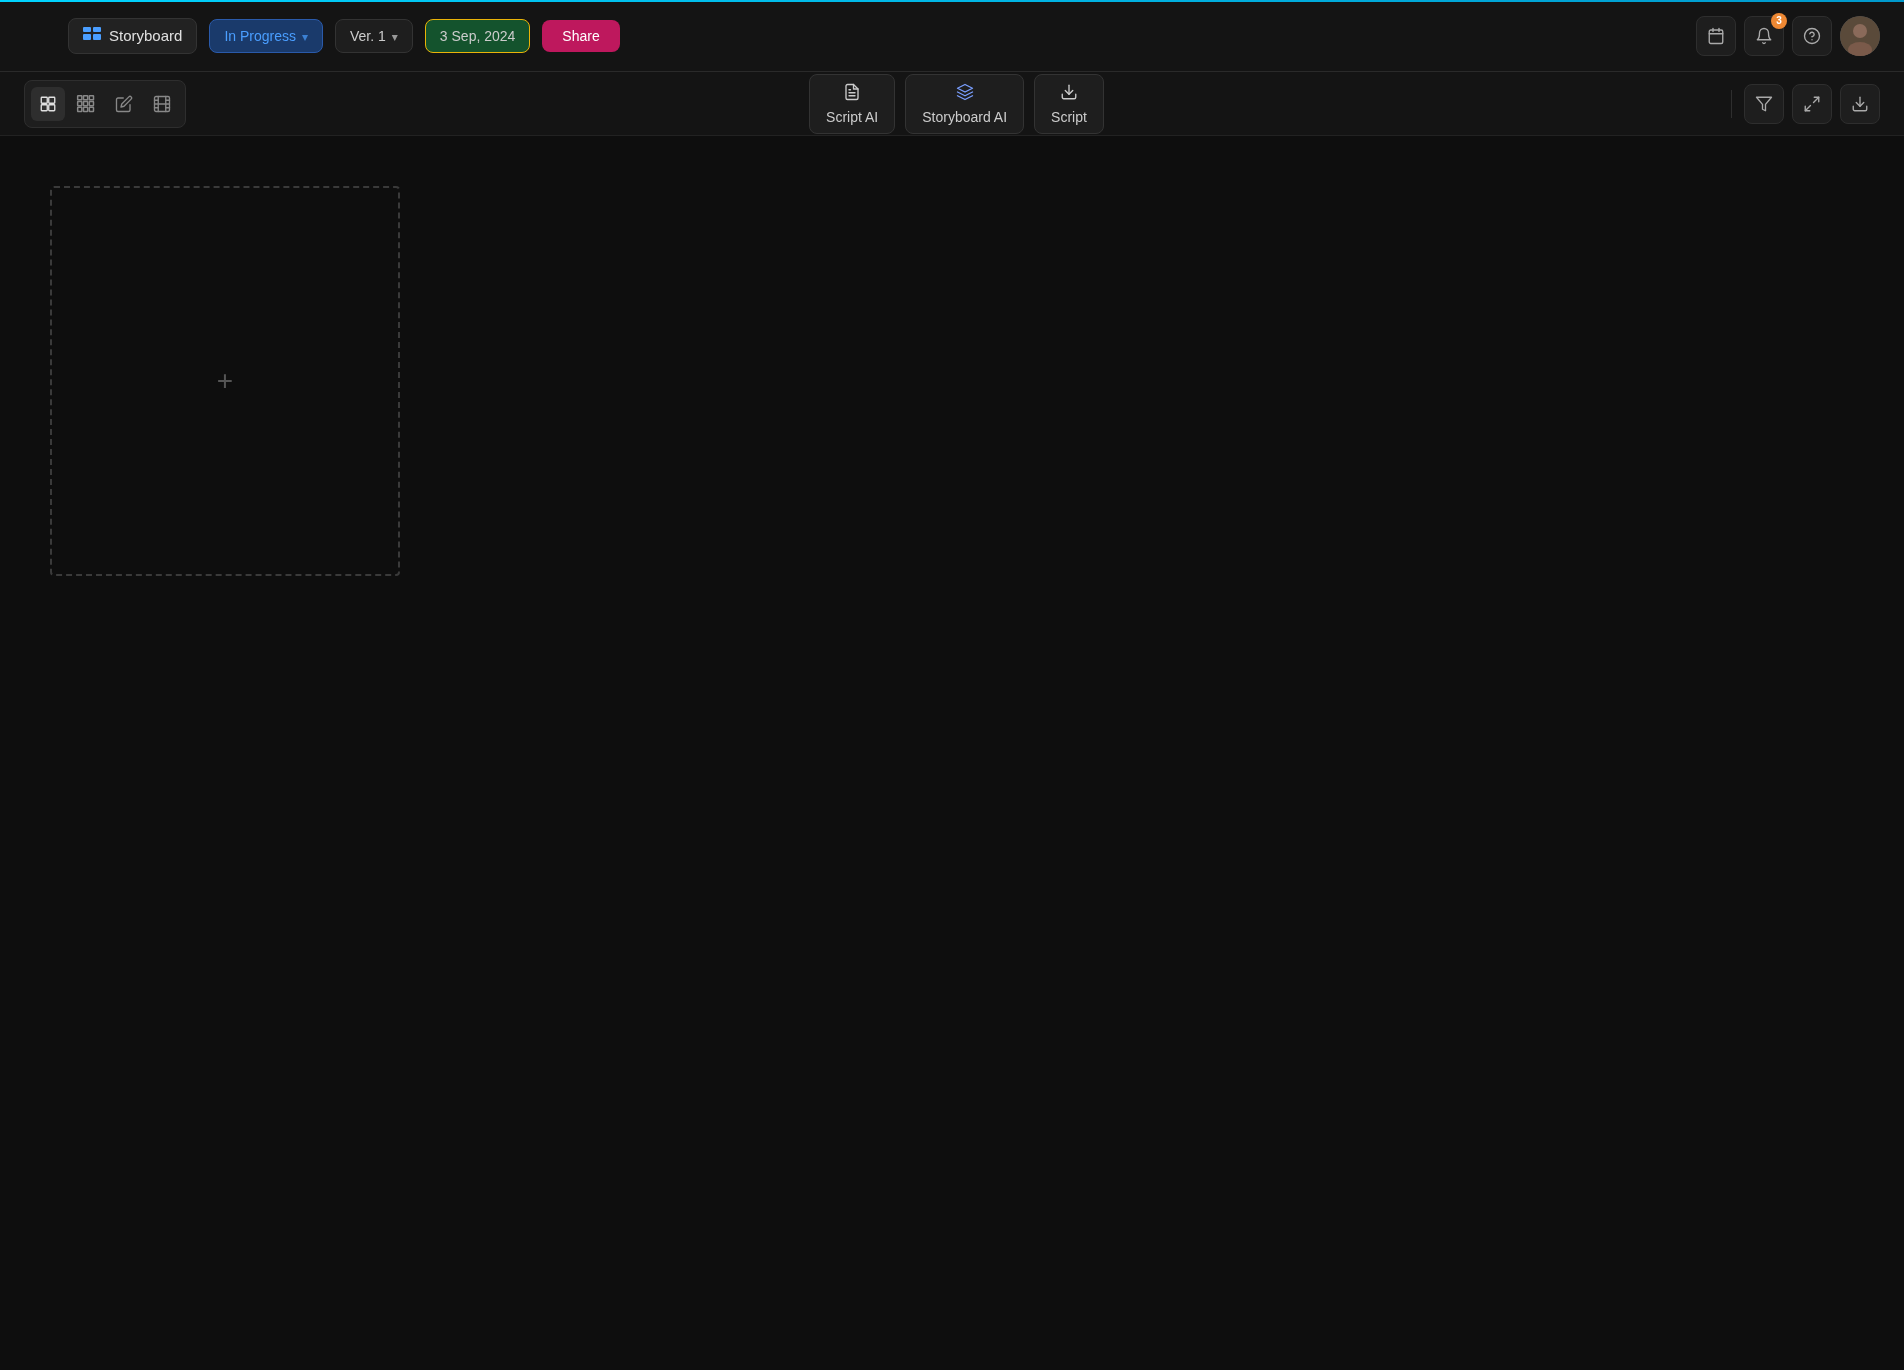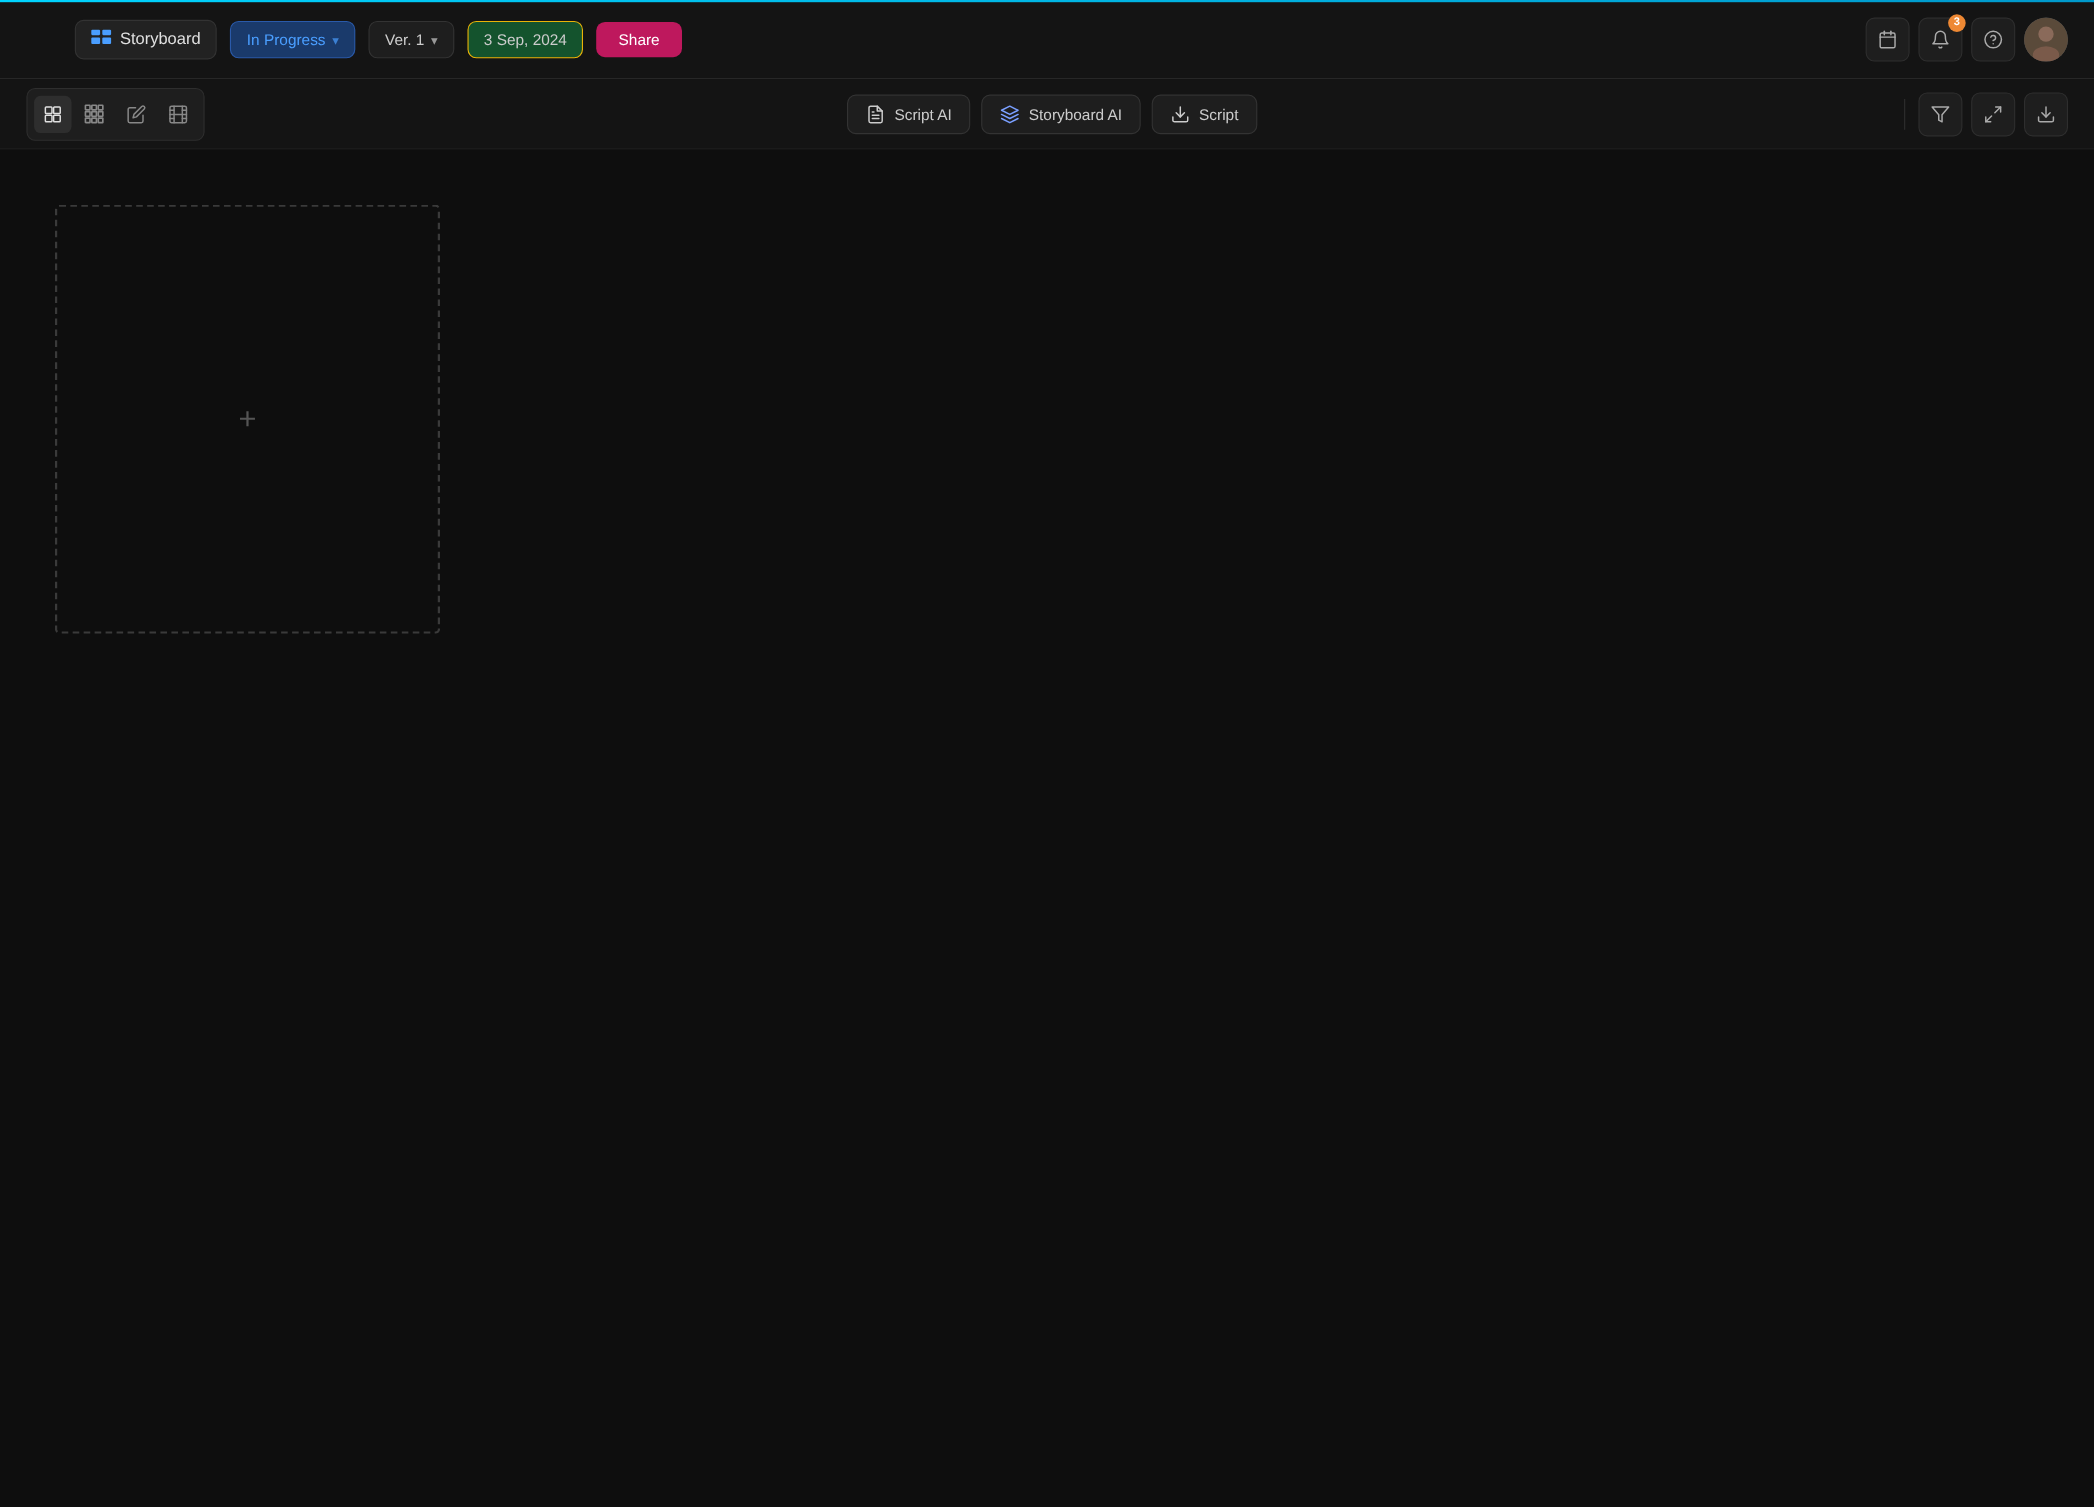--- a/index.html
+++ b/index.html
@@ -219,20 +219,21 @@
       display: flex;
       align-items: center;
       gap: 8px;
       background: #1e1e1e;
       border: 1px solid #333;
       border-radius: 8px;
       padding: 8px 16px;
       cursor: pointer;
       color: #ccc;
       font-size: 14px;
+      flex-direction: column;
     }
 
     .toolbar-right {
       display: flex;
       align-items: center;
       gap: 8px;
     }
 
     .divider-v {
       width: 1px;

